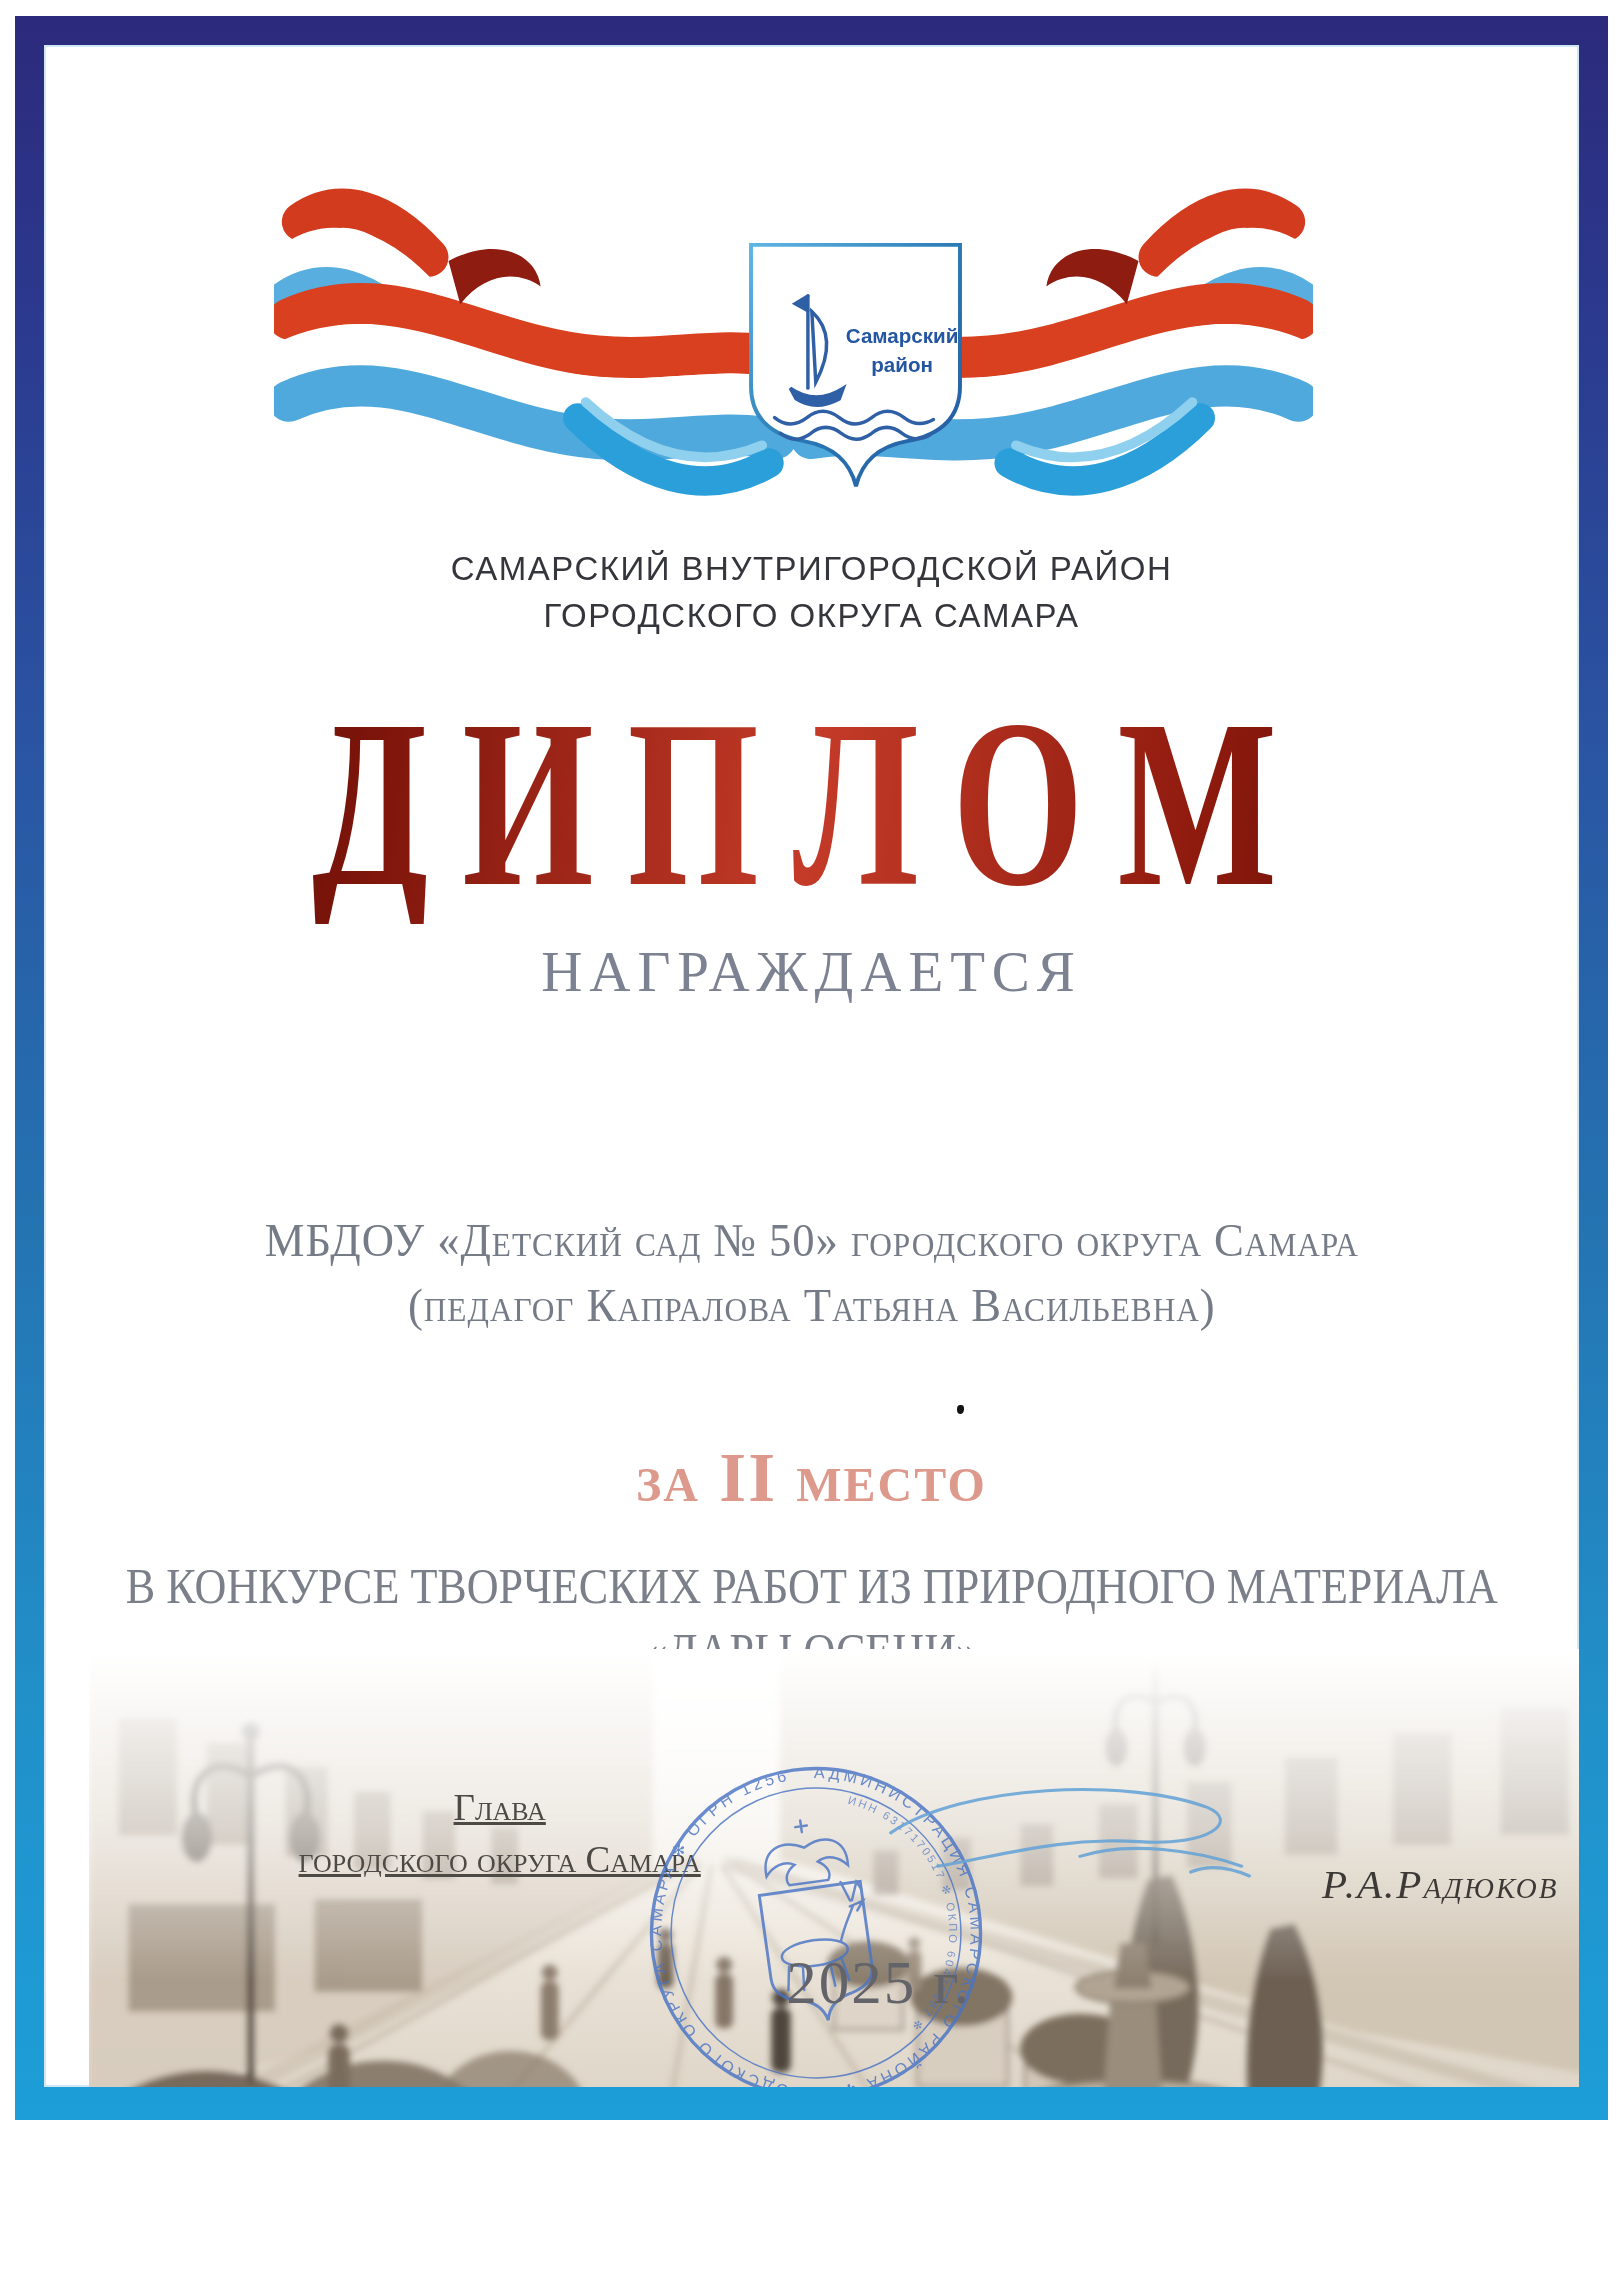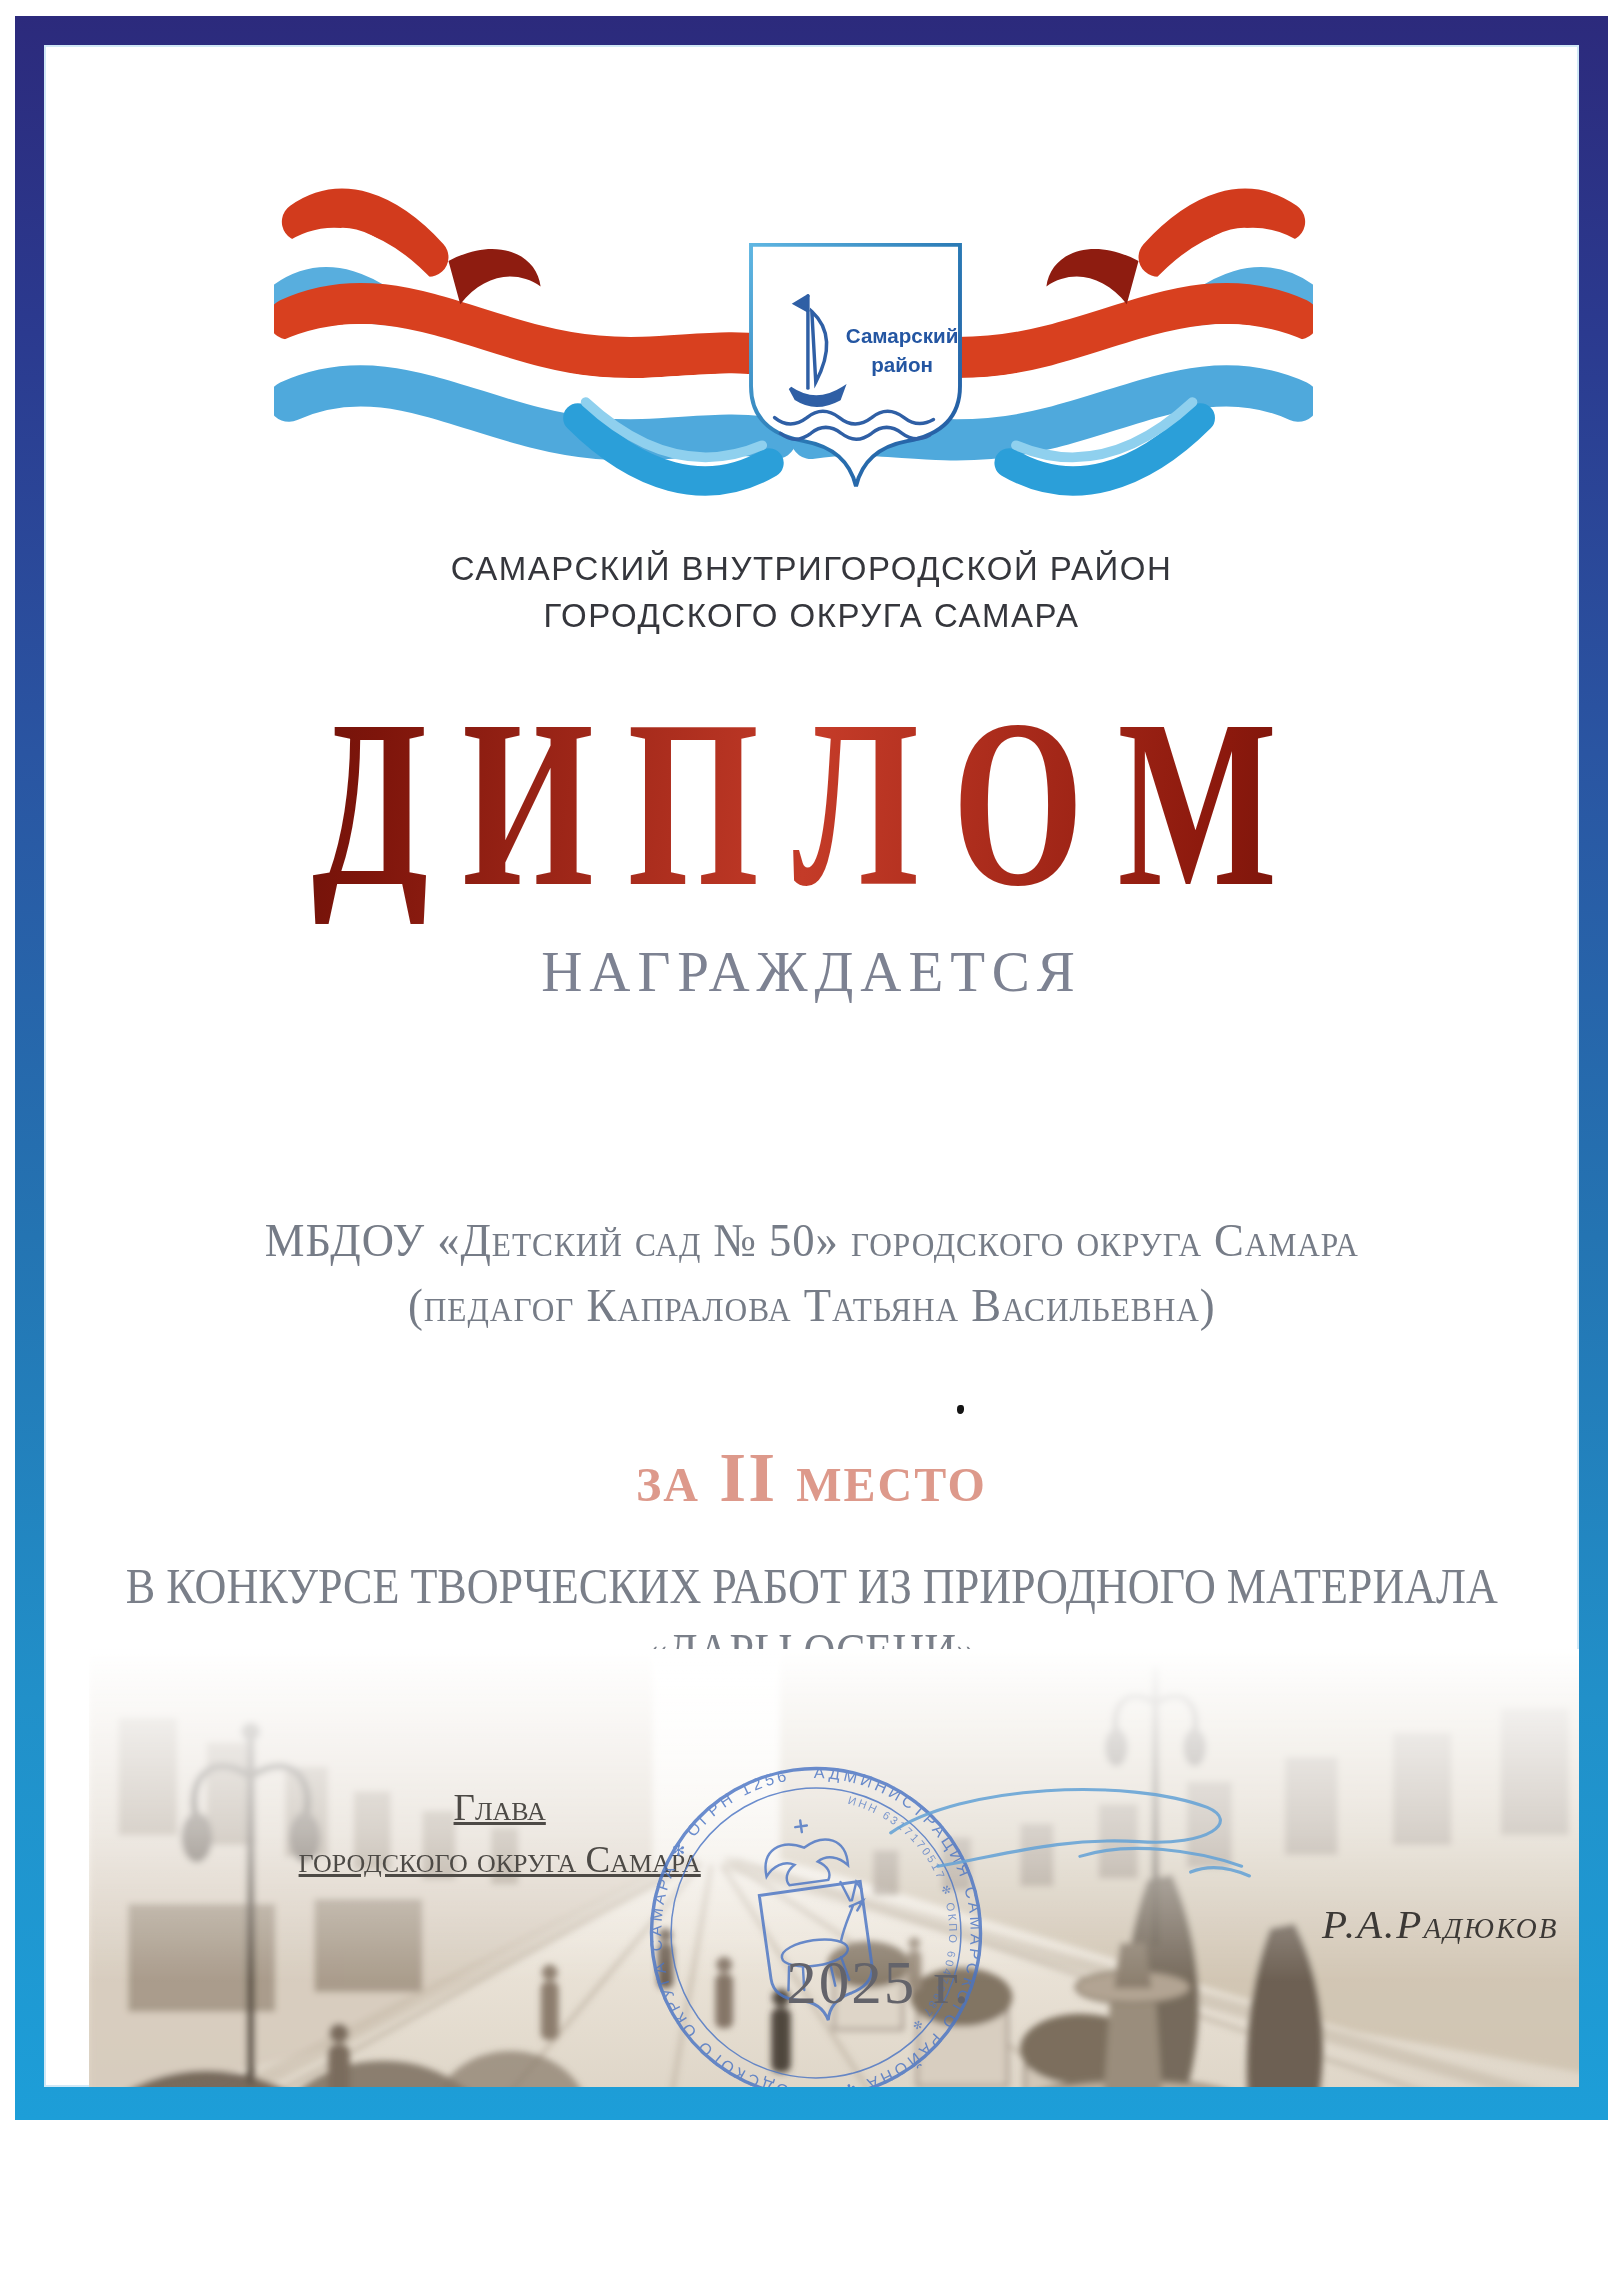--- a/index.html
+++ b/index.html
@@ -69,21 +69,21 @@
     font-variant:small-caps;font-size:37px;line-height:1.42;color:#4d4a46;text-decoration:underline;
   }
   .stamp{position:absolute;left:584px;top:1700px;width:376px;height:376px;opacity:.82;transform:rotate(-8deg);}
   .signature{position:absolute;left:835px;top:1727px;width:392px;height:157px;}
   .year{
     position:absolute;left:727px;top:1903px;width:216px;text-align:center;
     font-size:61px;color:#63636a;letter-spacing:2px;
   }
   .signer{
     position:absolute;left:1230px;top:1815px;width:333px;text-align:center;
-    font-style:italic;font-variant:small-caps;font-size:41px;color:#3c3936;letter-spacing:2px;margin-top:40px;
+    font-style:italic;font-variant:small-caps;font-size:41px;color:#3c3936;letter-spacing:2px;
   }
 </style>
 </head>
 <body>
 
 <div class="page">
   <div class="frame">
     <div class="inner">
 
       <svg class="ribbon-svg" viewBox="0 0 1060 360" aria-hidden="true">

